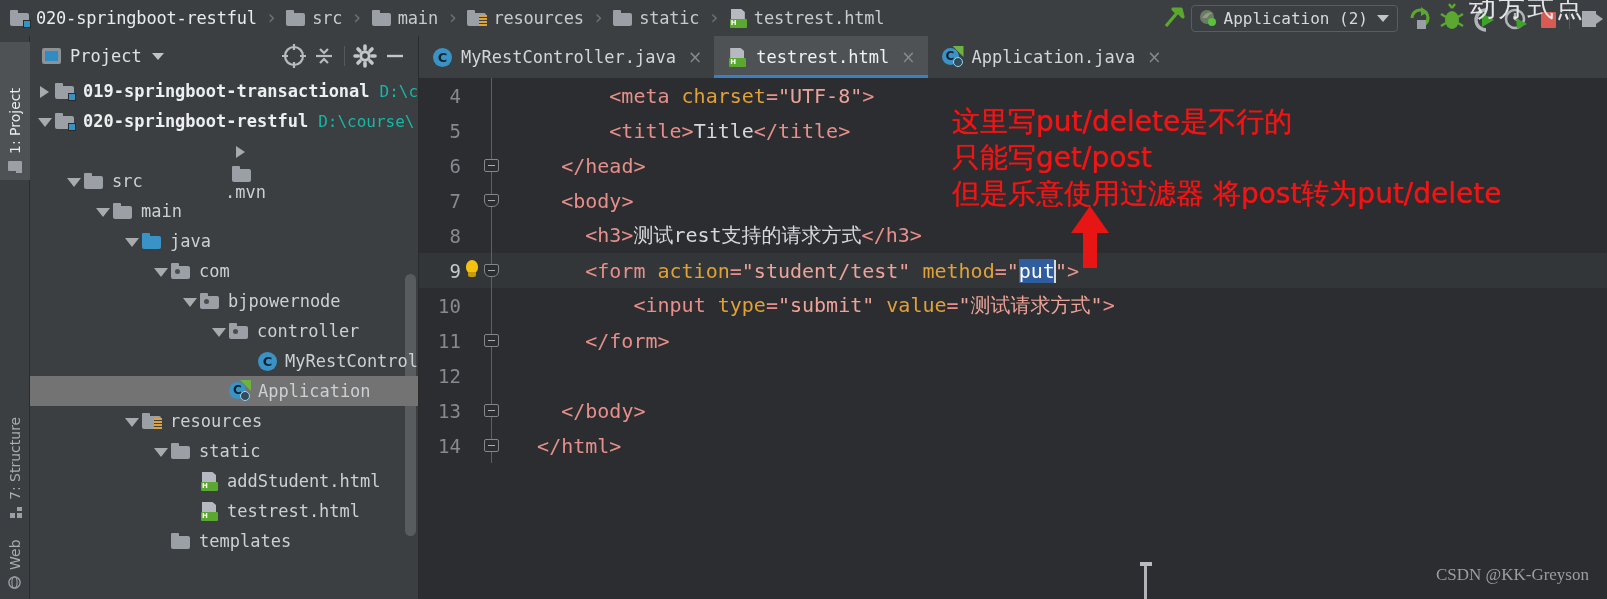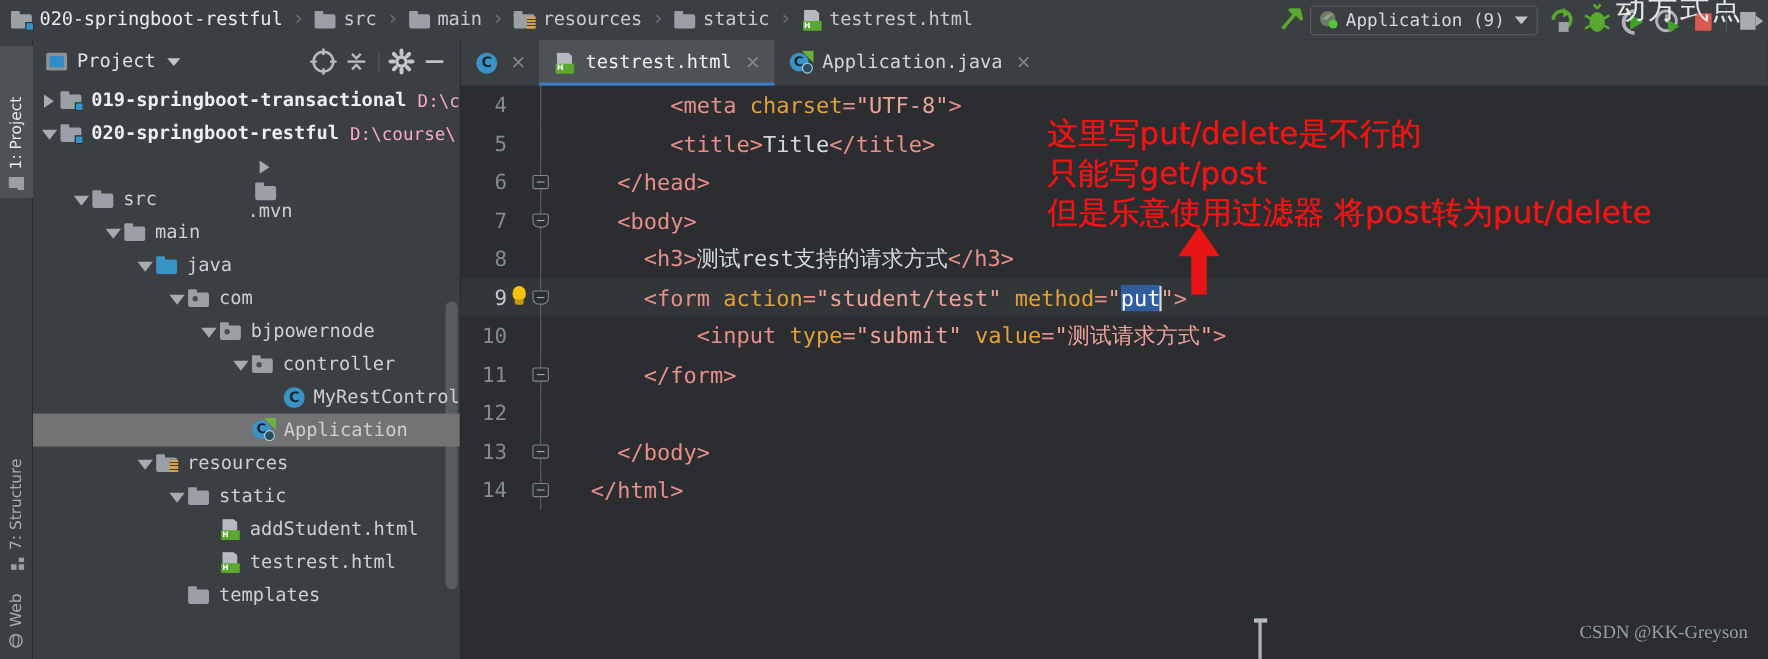--- a/index.html
+++ b/index.html
@@ -142,21 +142,21 @@
   .tarrow.open .tri {
     left: 2px; top: 12px;
     border-left: 7px solid transparent; border-right: 7px solid transparent;
     border-top: 9px solid #a7abae; border-bottom: 0;
   }
   .tlabel {
     color: #cdd0d3; font-size: 17px; margin-left: 8px;
     font-family: "DejaVu Sans Mono", "Liberation Mono", monospace;
   }
   .tlabel.bold { font-weight: bold; color: #eceef0; }
-  .tpath { color: #f9a8d4; font-size: 16px; margin-left: 10px; }
+  .tpath { color: #14b8a6; font-size: 16px; margin-left: 10px; }
   .ico-class {
     width: 19px; height: 19px; border-radius: 50%; background: #3a93c6;
     position: relative; flex: 0 0 auto;
   }
   .ico-class::after {
     content: "C"; position: absolute; inset: 0; color: #10222e;
     font-size: 13px; line-height: 19px; text-align: center; font-weight: bold;
     font-family: "DejaVu Sans", sans-serif;
   }
   .ico-spring { width: 21px; height: 20px; position: relative; flex: 0 0 auto; }
@@ -342,21 +342,21 @@
     </div>
 
     <div class="runcfg">
       <span class="runcfg-ico">
         <svg width="18" height="18" viewBox="0 0 18 18">
           <circle cx="8" cy="8" r="7" fill="#6d7a66"></circle>
           <path d="M3 9 Q8 2 14 4 Q10 5 8 9 Z" fill="#8ba07e"></path>
           <circle cx="13" cy="13" r="4" fill="#57c23a"></circle>
         </svg>
       </span>
-      <span class="runcfg-label">Application (9)</span>
+      <span class="runcfg-label">Application (2)</span>
       <span class="caret-dn"></span>
     </div>
 
     <div class="tb-ico">
       <svg width="32" height="36" viewBox="0 0 32 36">
         <path d="M8 18 A8 8 0 1 1 16 26" stroke="#5aa82f" stroke-width="3.2" fill="none"></path>
         <path d="M17 7 L24 12 L17 16 Z" fill="#5aa82f"></path>
         <rect x="13" y="20" width="9" height="9" fill="#9aa0a6"></rect>
       </svg>
     </div>
@@ -627,20 +627,21 @@
             <span class="tlabel">templates</span>
           </div>
         </div>
     </div>
   </div>
 
   <div class="editor">
     <div class="tabsrow">
       <div class="etab">
         <span class="ico-class"></span>
+        <span class="etab-label">MyRestController.java</span>
         <span class="etab-close">×</span>
       </div>
       <div class="etab active">
         <span class="ico ico-html">
           <span class="page"></span>
             <span class="hbox">H</span>
         </span>
         <span class="etab-label">testrest.html</span>
         <span class="etab-close">×</span>
       </div>

